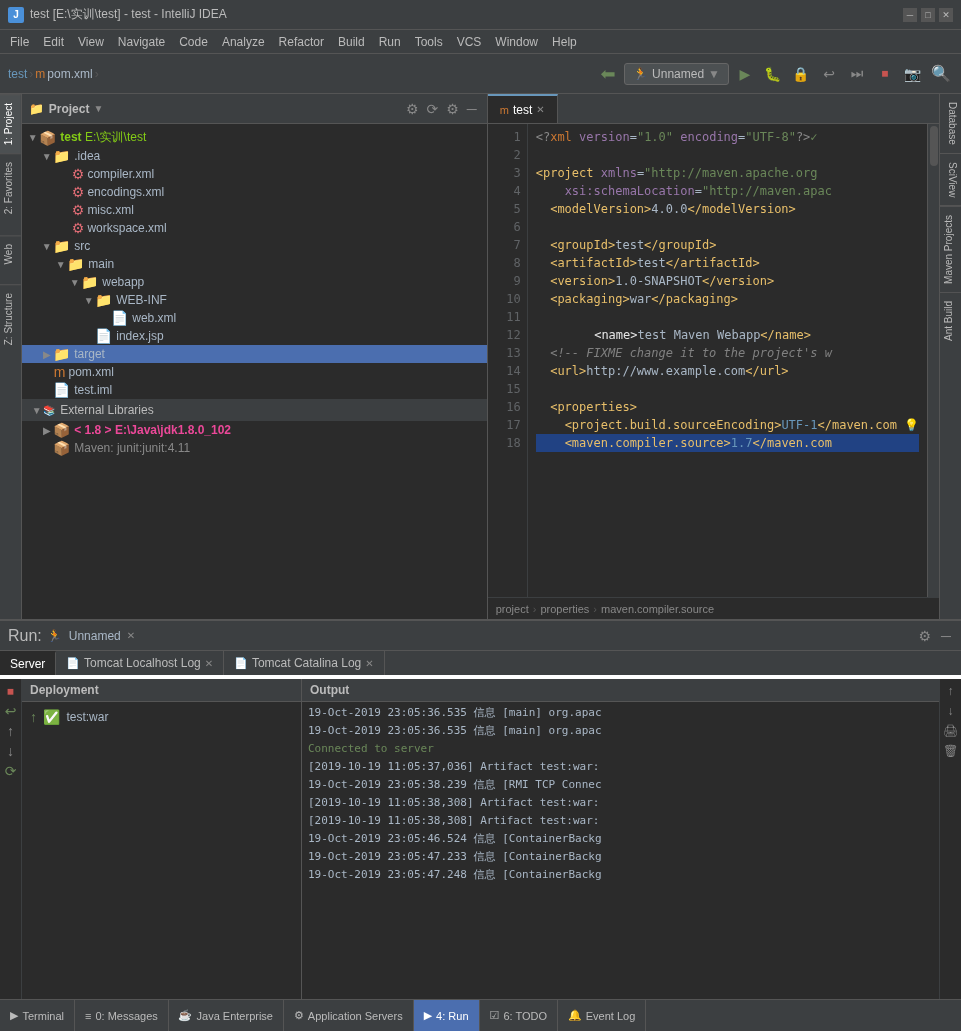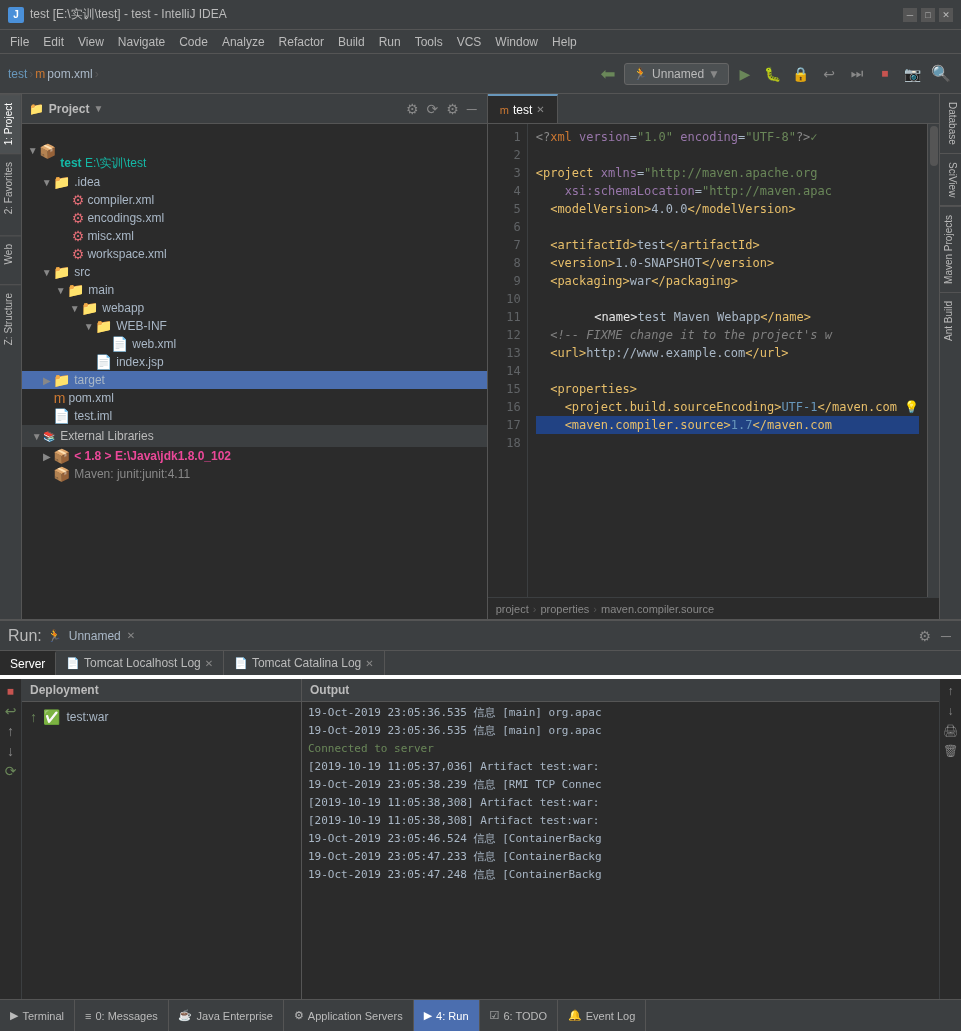--- a/index.html
+++ b/index.html
@@ -180,21 +180,21 @@
       <button class="panel-toolbar-btn">⟳</button>
       <button class="panel-toolbar-btn">⚙</button>
       <button class="panel-toolbar-btn">─</button>
     </div>
     <div id="file-tree">
 
       <div class="tree-item">
         <span class="tree-indent" style="width:4px;"></span>
         <span class="tree-arrow">▼</span>
         <span class="tree-icon module-icon">📦</span>
-        <span class="tree-label" style="color:#14b8a6;margin-top:26px;"><b>test</b> E:\实训\test</span>
+        <span class="tree-label" style="color:#84cc16;"><b>test</b> E:\实训\test</span>
       </div>
 
       <div class="tree-item">
         <span class="tree-indent" style="width:18px;"></span>
         <span class="tree-arrow">▼</span>
         <span class="tree-icon folder-icon">📁</span>
         <span class="tree-label">.idea</span>
       </div>
       <div class="tree-item">
         <span class="tree-indent" style="width:36px;"></span>
@@ -333,20 +333,21 @@
         <div>17</div>
         <div>18</div>
       </div>
       <div id="code-area">
         <span class="code-line"><span style="color:#888;">&lt;?</span><span class="kw">xml</span> <span style="color:#9876aa;">version</span><span style="color:#a9b7c6;">=</span><span class="str">"1.0"</span> <span style="color:#9876aa;">encoding</span><span style="color:#a9b7c6;">=</span><span class="str">"UTF-8"</span><span style="color:#888;">?&gt;</span><span style="color:#6a8759;">✓</span></span>
         <span class="code-line"> </span>
         <span class="code-line"><span style="color:#e8bf6a;">&lt;project</span> <span style="color:#9876aa;">xmlns</span>=<span class="str">"http://maven.apache.org</span></span>
         <span class="code-line">    <span style="color:#9876aa;">xsi:schemaLocation</span>=<span class="str">"http://maven.apac</span></span>
         <span class="code-line">  <span style="color:#e8bf6a;">&lt;modelVersion&gt;</span><span style="color:#a9b7c6;">4.0.0</span><span style="color:#e8bf6a;">&lt;/modelVersion&gt;</span></span>
         <span class="code-line"> </span>
+        <span class="code-line">  <span style="color:#e8bf6a;">&lt;groupId&gt;</span><span style="color:#a9b7c6;">test</span><span style="color:#e8bf6a;">&lt;/groupId&gt;</span></span>
         <span class="code-line">  <span style="color:#e8bf6a;">&lt;artifactId&gt;</span><span style="color:#a9b7c6;">test</span><span style="color:#e8bf6a;">&lt;/artifactId&gt;</span></span>
         <span class="code-line">  <span style="color:#e8bf6a;">&lt;version&gt;</span><span style="color:#a9b7c6;">1.0-SNAPSHOT</span><span style="color:#e8bf6a;">&lt;/version&gt;</span></span>
         <span class="code-line">  <span style="color:#e8bf6a;">&lt;packaging&gt;</span><span style="color:#a9b7c6;">war</span><span style="color:#e8bf6a;">&lt;/packaging&gt;</span></span>
         <span class="code-line"> </span>
         <span class="code-line">  <span style="color:#e5e5e5;margin-left:44px;">&lt;name&gt;</span><span style="color:#a9b7c6;">test Maven Webapp</span><span style="color:#e8bf6a;">&lt;/name&gt;</span></span>
         <span class="code-line">  <span class="comment">&lt;!-- FIXME change it to the project's w</span></span>
         <span class="code-line">  <span style="color:#e8bf6a;">&lt;url&gt;</span><span style="color:#a9b7c6;">http://www.example.com</span><span style="color:#e8bf6a;">&lt;/url&gt;</span></span>
         <span class="code-line"> </span>
         <span class="code-line">  <span style="color:#e8bf6a;">&lt;properties&gt;</span></span>
         <span class="code-line">    <span style="color:#e8bf6a;">&lt;project.build.sourceEncoding&gt;</span><span style="color:#6897bb;">UTF-1</span><span style="color:#e8bf6a;">&lt;/maven.com</span> <span class="yellow-icon">💡</span></span>

